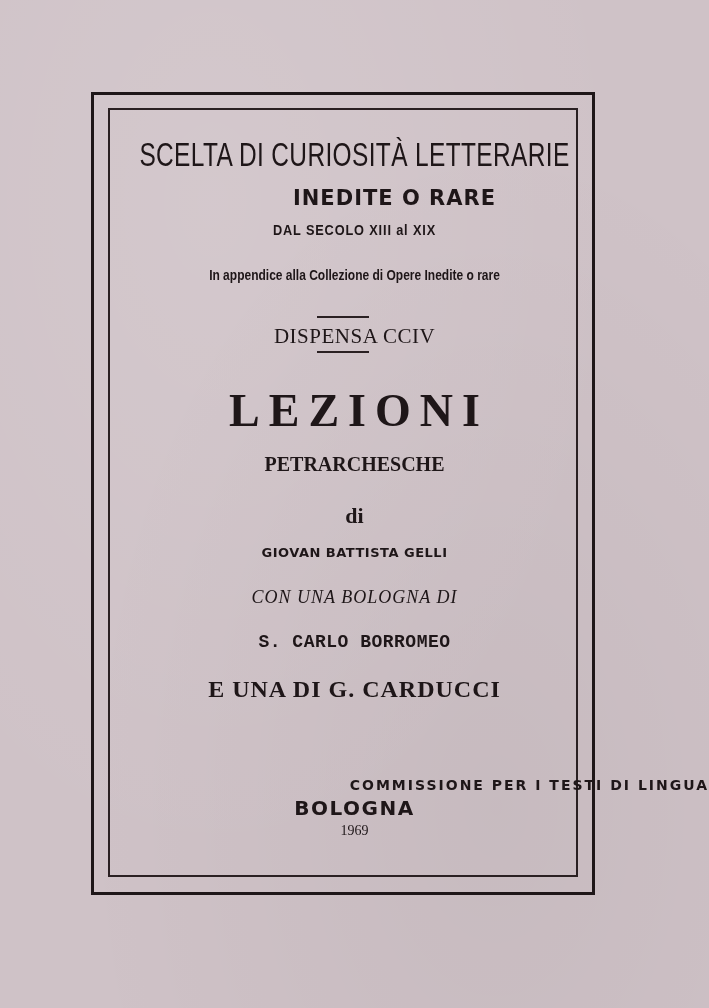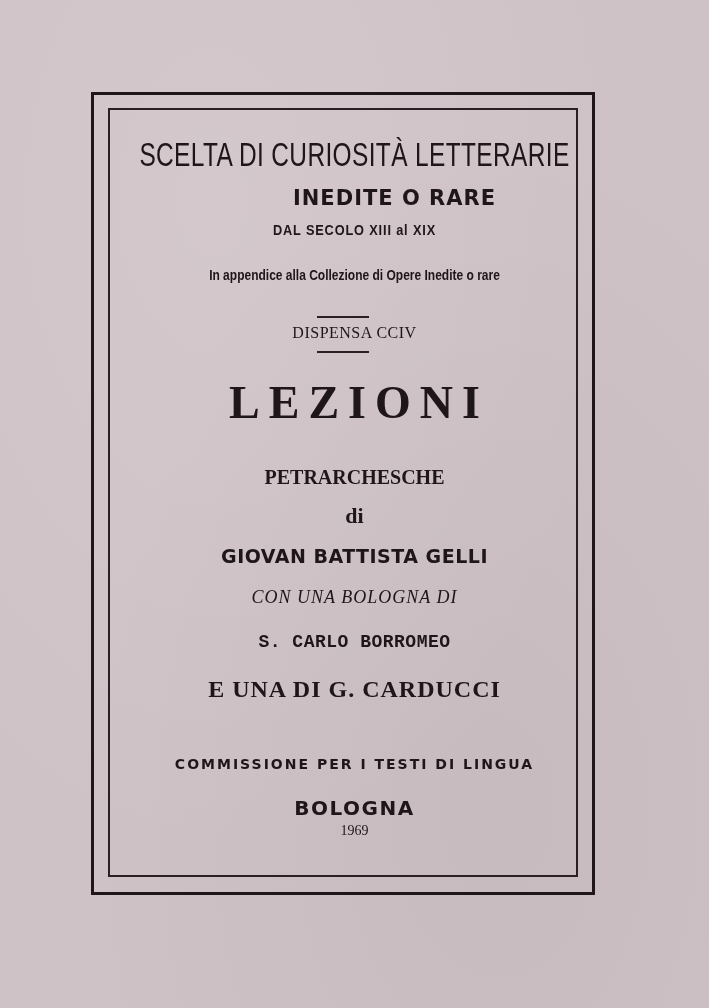--- a/index.html
+++ b/index.html
@@ -19,30 +19,30 @@
     border:2px solid #2a2022;
   }
   .line {
     position:absolute; left:0; width:709px; text-align:center; white-space:nowrap;
   }
   .l-series { top:135px; font-size:34px; font-family:"Liberation Sans",sans-serif; transform:scaleX(0.72); transform-origin:center; letter-spacing:0.5px; }
   .l-inedite { top:186px; font-size:21px; font-weight:bold; font-family:"DejaVu Sans",sans-serif; letter-spacing:1px;padding-left:40px; }
   .l-dal { top:221px; font-size:15px; font-weight:bold; font-family:"Liberation Sans",sans-serif; transform:scaleX(0.85); letter-spacing:1px; }
   .l-append { top:266px; font-size:15px; font-weight:bold; font-family:"Liberation Sans",sans-serif; transform:scaleX(0.80); }
   .rule { position:absolute; left:317px; width:52px; height:2px; background:#2a2022; }
-  .l-dispensa { top:324px; font-size:16px; font-family:"Liberation Serif",serif; letter-spacing:0.5px; }
-  .l-lezioni { top:376px; font-size:46px; font-weight:bold; font-family:"Liberation Serif",serif; letter-spacing:9px; padding-left:9px; box-sizing:border-box; }
-  .l-petrarch { top:466px; font-size:20px; font-weight:bold; font-family:"Liberation Serif",serif; }
+  .l-dispensa { top:324px; font-size:21px; font-family:"Liberation Serif",serif; letter-spacing:0.5px; }
+  .l-lezioni { top:384px; font-size:46px; font-weight:bold; font-family:"Liberation Serif",serif; letter-spacing:9px; padding-left:9px; box-sizing:border-box; }
+  .l-petrarch { top:453px; font-size:20px; font-weight:bold; font-family:"Liberation Serif",serif; }
   .l-di { top:503px; font-size:22px; font-weight:bold; font-family:"Liberation Serif",serif; }
-  .l-gelli { top:545px; font-size:19px; font-weight:bold; font-family:"DejaVu Sans",sans-serif; letter-spacing:0.5px; }
+  .l-gelli { top:545px; font-size:13px; font-weight:bold; font-family:"DejaVu Sans",sans-serif; letter-spacing:0.5px; }
   .l-lettera { top:587px; font-size:18px; font-style:italic; font-family:"Liberation Serif",serif; letter-spacing:1px; }
   .l-borromeo { top:632px; font-size:18px; font-weight:bold; font-family:Liberation Mono, monospace; letter-spacing:0.5px; }
   .l-carducci { top:676px; font-size:24px; font-family:"Liberation Serif",serif; font-weight:bold; letter-spacing:1px; }
   .l-bologna { top:796px; font-size:20px; font-weight:bold; font-family:"DejaVu Sans",sans-serif; letter-spacing:1.5px; }
-  .l-commissione { top:756px; font-size:14px; font-weight:bold; font-family:"DejaVu Sans",sans-serif; letter-spacing:2px; }
+  .l-commissione { top:777px; font-size:14px; font-weight:bold; font-family:"DejaVu Sans",sans-serif; letter-spacing:2px;text-align:right; }
   .l-year { top:823px; font-size:14px; font-family:"Liberation Serif",serif; }
 </style>
 </head>
 <body>
 
 <div class="outer-frame"></div>
 <div class="inner-frame"></div>
 
 <div class="line l-series">SCELTA DI CURIOSITÀ LETTERARIE</div>
 <div class="line l-inedite">INEDITE O RARE</div>

